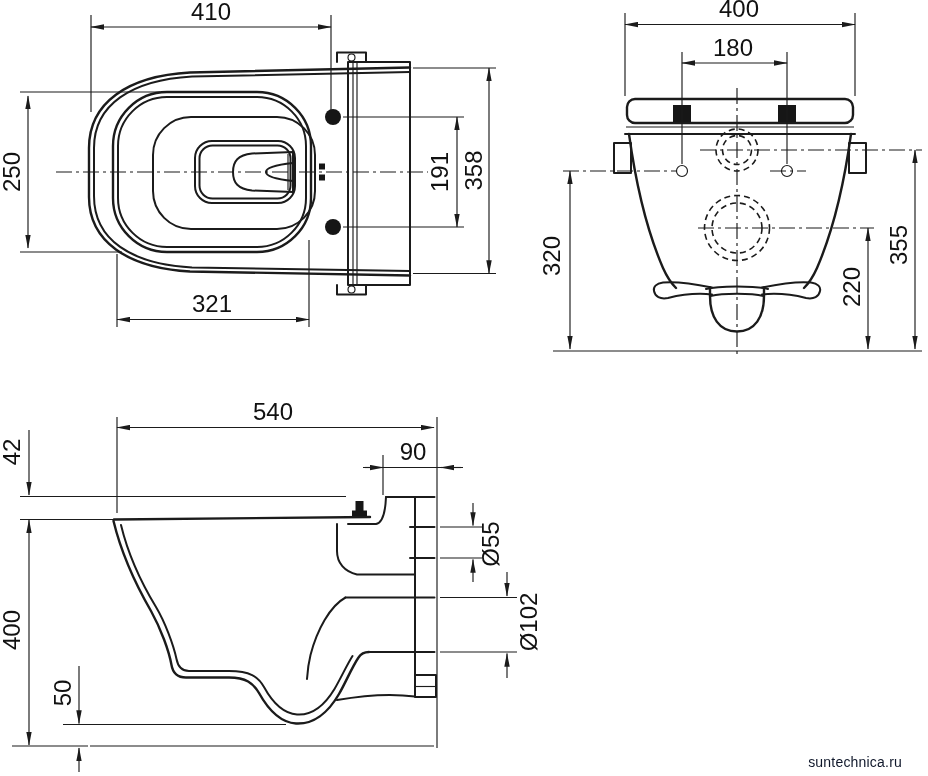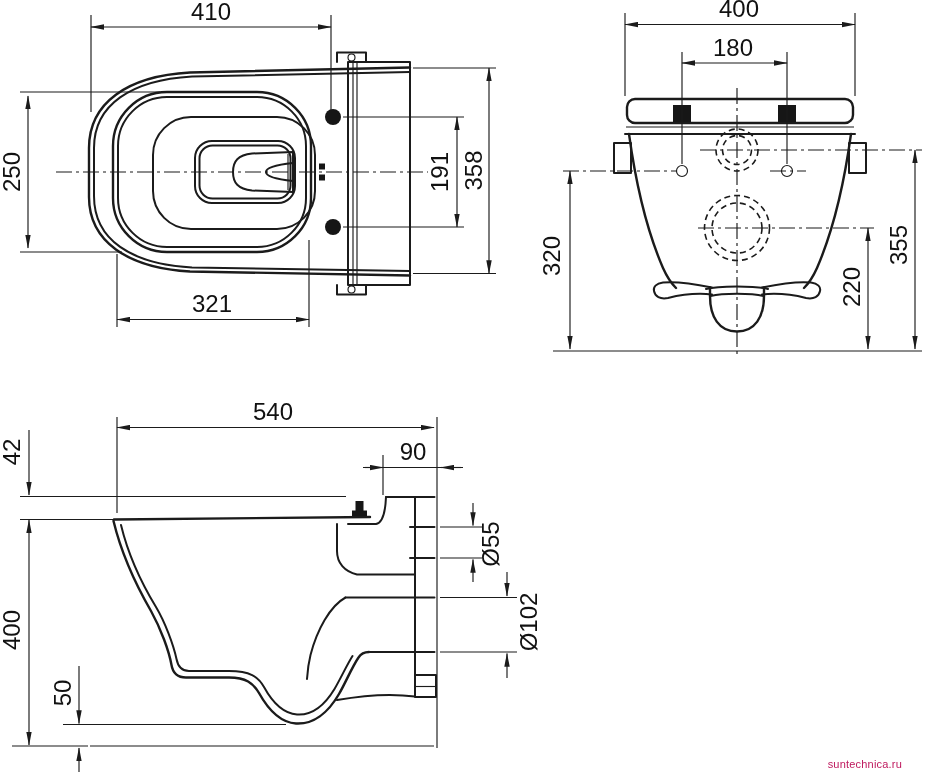--- a/index.html
+++ b/index.html
@@ -6,21 +6,21 @@
   .canvas{position:relative;width:922px;height:776px;background:#ffffff;overflow:hidden;
           font-family:"Liberation Sans", sans-serif}
   svg{position:absolute;left:0;top:0}
   .o2{fill:none;stroke:#1b1b1b;stroke-width:2.4;stroke-linecap:round;stroke-linejoin:round}
   .o1{fill:none;stroke:#1b1b1b;stroke-width:2;stroke-linecap:round;stroke-linejoin:round}
   .t {fill:none;stroke:#1b1b1b;stroke-width:1.15}
   .cl{fill:none;stroke:#1b1b1b;stroke-width:1.15;stroke-dasharray:16 4 3 4}
   .dc{fill:none;stroke:#1b1b1b;stroke-width:1.6;stroke-dasharray:6 4}
   .blk{fill:#161616;stroke:none}
   .lbl{font-family:"Liberation Sans", sans-serif;font-size:24px;fill:#111;text-anchor:middle}
-  .watermark{position:absolute;right:20px;bottom:6px;font-size:11px;color:#be185d;letter-spacing:.2px}
+  .watermark{position:absolute;right:20px;bottom:6px;font-size:14px;color:#0f172a;letter-spacing:.2px}
 </style>
 </head>
 <body>
 
 <div class="canvas">
 <svg width="928" height="776" viewBox="0 0 928 776">
   <defs>
     <marker id="ah" viewBox="0 0 14 6" refX="13.2" refY="3" markerWidth="14" markerHeight="6" orient="auto-start-reverse" markerUnits="userSpaceOnUse">
       <path d="M0 0.3 L14 3 L0 5.7 Z" fill="#1b1b1b"></path>
     </marker>

